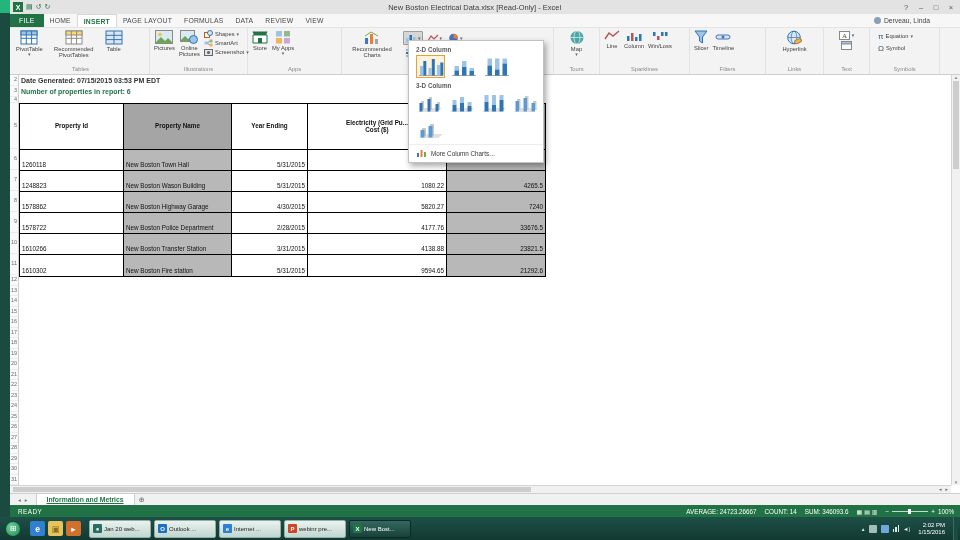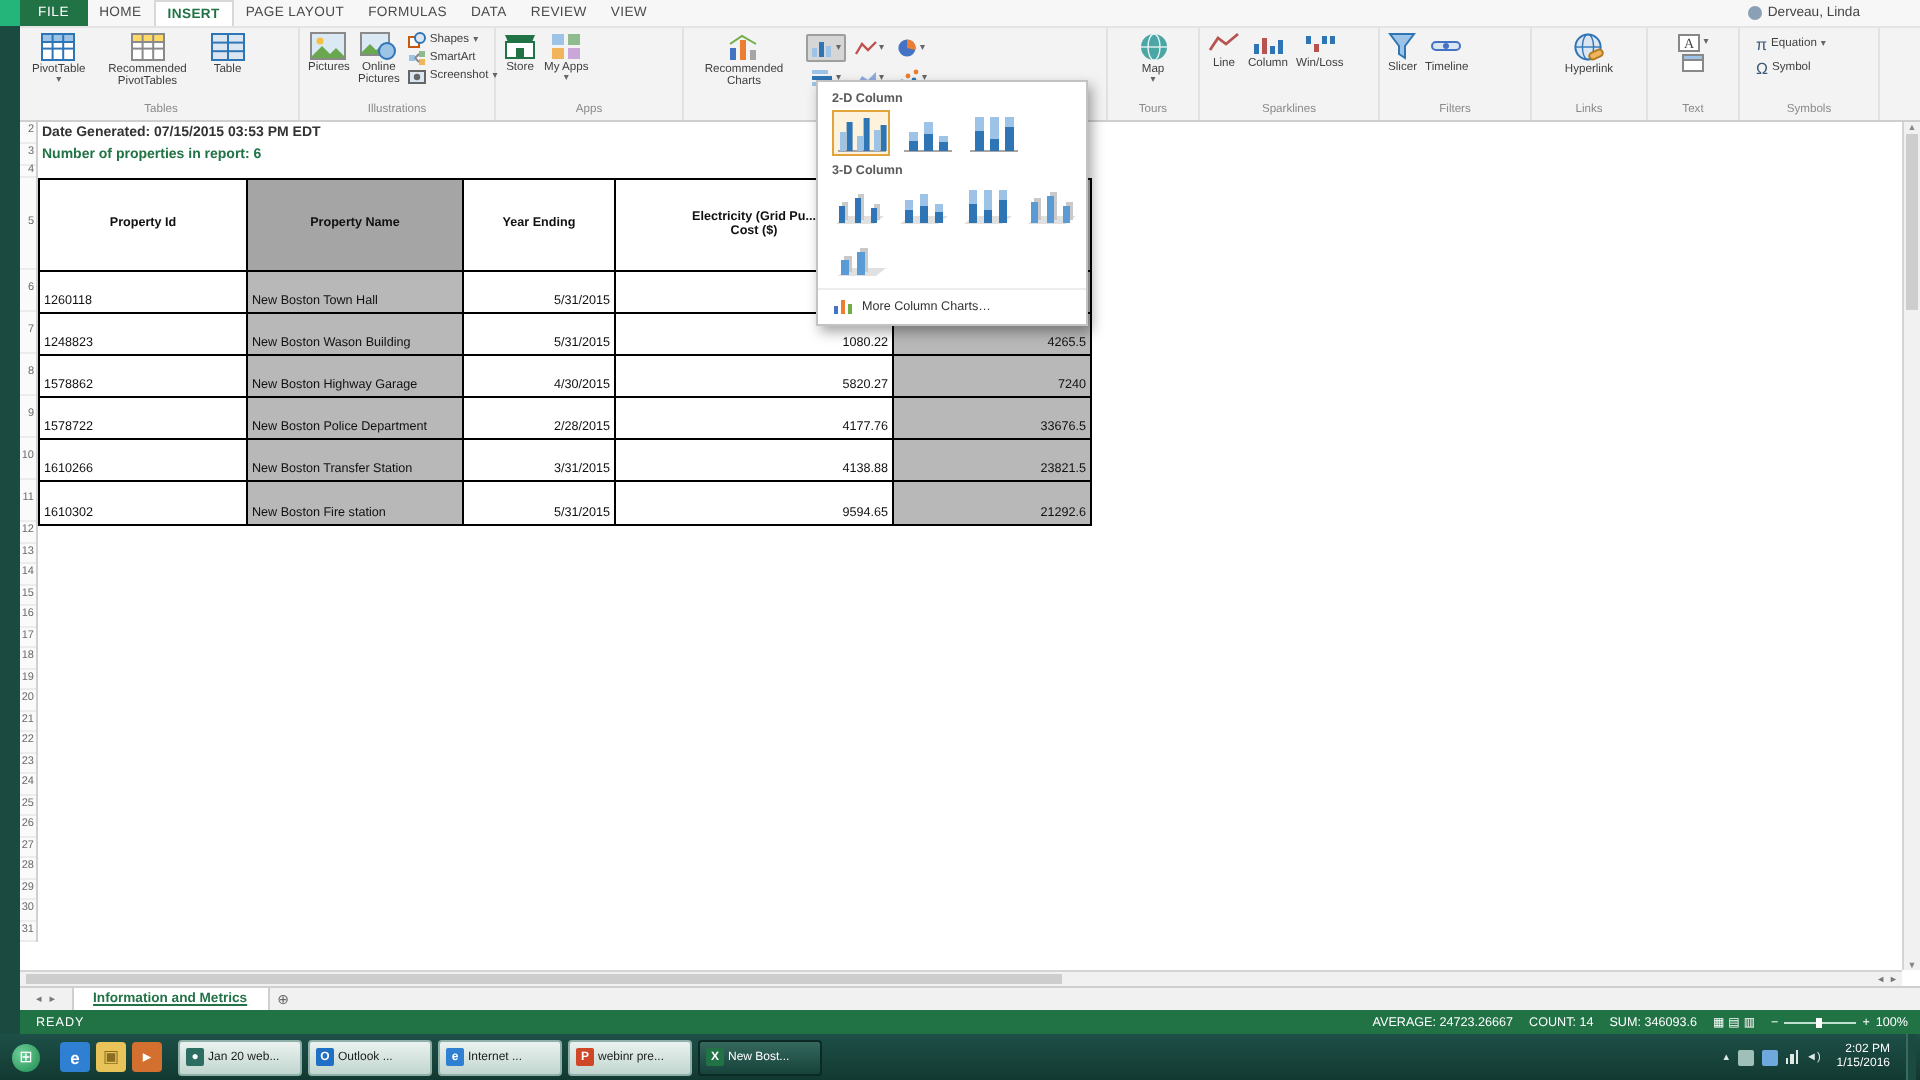--- a/index.html
+++ b/index.html
@@ -105,20 +105,35 @@
 </style>
 </head>
 <body>
 
 <div class="screen">
   <div class="side-strip"></div>
   <div class="side-corner"></div>
 
   <div class="window">
 
+    <div class="titlebar">
+      <span class="applogo">X</span>
+      <span class="qat">
+        <span>▤</span>
+        <span>↺</span>
+        <span>↻</span>
+      </span>
+      <span class="title">New Boston Electrical Data.xlsx  [Read-Only] - Excel</span>
+      <span class="winctl">
+        <span class="winbtn">?</span>
+        <span class="winbtn">–</span>
+        <span class="winbtn">□</span>
+        <span class="winbtn">×</span>
+      </span>
+    </div>
 
     <div class="tabsrow">
       <span class="ftab">FILE</span>
       <span class="rtab">HOME</span>
       <span class="rtab active">INSERT</span>
       <span class="rtab">PAGE LAYOUT</span>
       <span class="rtab">FORMULAS</span>
       <span class="rtab">DATA</span>
       <span class="rtab">REVIEW</span>
       <span class="rtab">VIEW</span>

